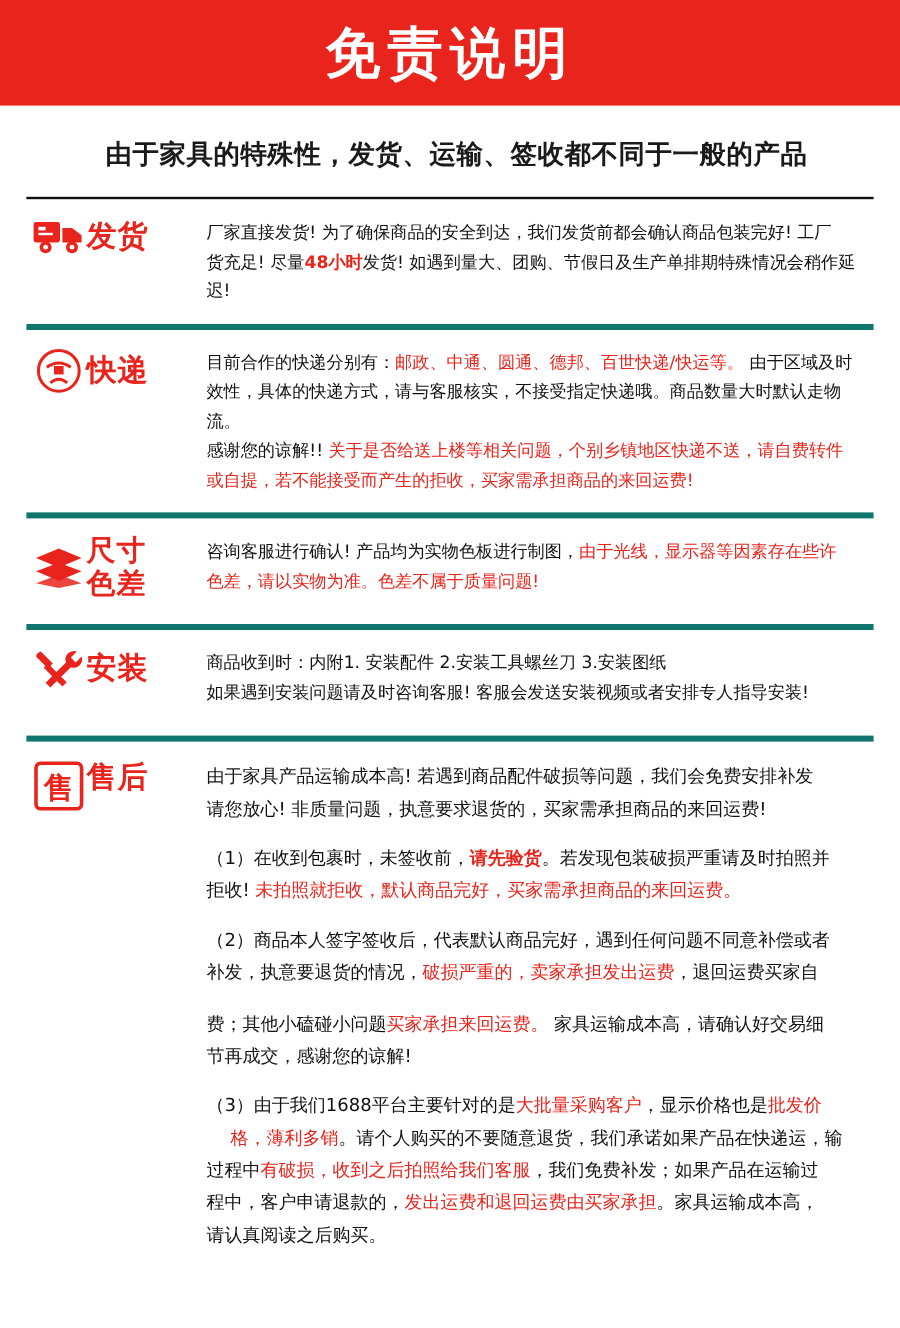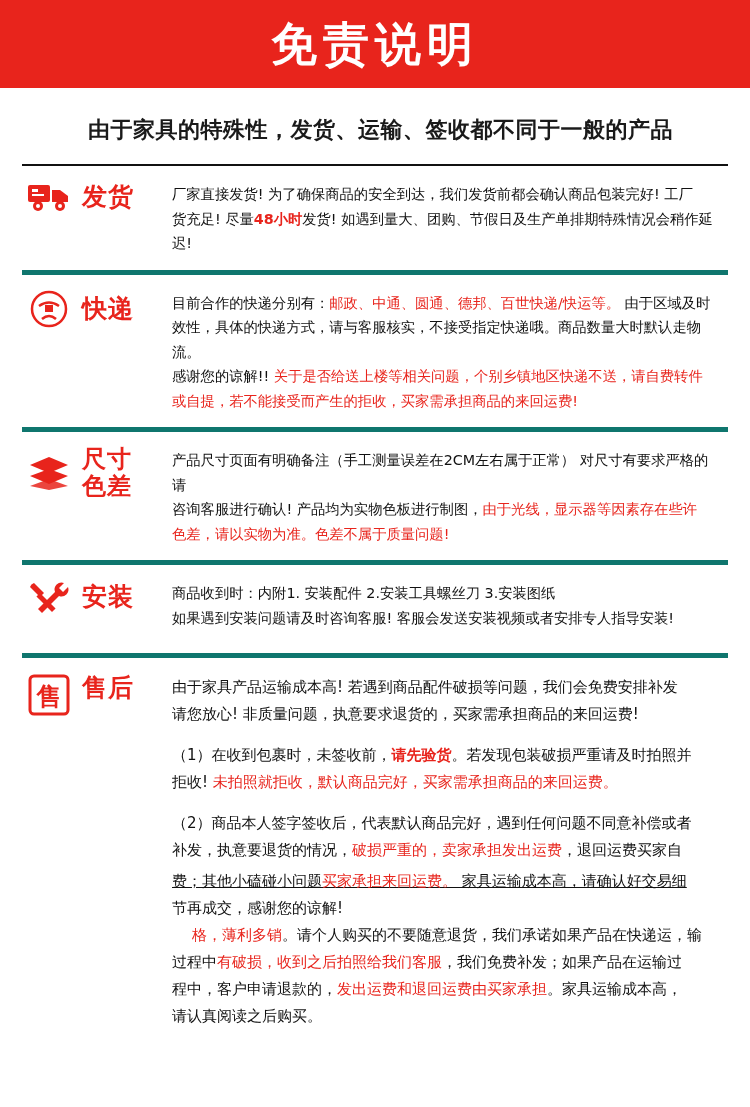--- a/index.html
+++ b/index.html
@@ -73,21 +73,20 @@
     display: flex;
     align-items: center;
     justify-content: center;
     color: #e8241c;
   }
   .section-label {
     color: #e8241c;
     font-size: 25px;
     font-weight: bold;
     line-height: 28px;
-    margin-left: 10px;
     letter-spacing: 1px;
   }
   .section-label.two-line {
     font-size: 24px;
     line-height: 27px;
   }
   .section-body {
     flex: 1 1 auto;
     font-size: 14.3px;
     line-height: 24.5px;
@@ -177,21 +176,20 @@
           <svg width="42" height="36" viewBox="0 0 42 36">
             <path d="M21 2 L40 10 L21 18 L2 10 Z" fill="#e8241c"></path>
             <path d="M21 14 L40 21 L21 29 L2 21 Z" fill="#e8241c"></path>
             <path d="M21 24 L40 31 L21 35 L2 31 Z" fill="#e8241c" opacity="0.85"></path>
           </svg>
         </div>
         <div class="section-label two-line"><span style="white-space:pre-line;">尺寸
 色差</span></div>
       </div>
       <div class="section-body">
-        <p><span>产品尺寸页面有明确备注（手工测量误差在2CM左右属于正常） 对尺寸有要求严格的请</span></p>
         <p><span>咨询客服进行确认! 产品均为实物色板进行制图，</span><span class="r">由于光线，显示器等因素存在些许</span></p>
         <p><span class="r">色差，请以实物为准。色差不属于质量问题!</span></p>
       </div>
     </div>
 
     <div class="section">
       <div class="section-left">
         <div class="icon-box">
           <svg width="42" height="36" viewBox="0 0 42 36">
             <path d="M6 4 l10 10 l-4 4 L2 8 a6 6 0 0 1 4 -4 z" fill="#e8241c"></path>
@@ -219,23 +217,24 @@
       </div>
       <div class="section-body">
         <p><span>由于家具产品运输成本高! 若遇到商品配件破损等问题，我们会免费安排补发</span></p>
         <p style="margin-top:0;"><span>请您放心! 非质量问题，执意要求退货的，买家需承担商品的来回运费!</span></p>
 
         <p><span>（1）在收到包裹时，未签收前，</span><span class="r b">请先验货</span><span>。若发现包装破损严重请及时拍照并</span></p>
         <p style="margin-top:0;"><span>拒收! </span><span class="r">未拍照就拒收，默认商品完好，买家需承担商品的来回运费。</span></p>
 
         <p><span>（2）商品本人签字签收后，代表默认商品完好，遇到任何问题不同意补偿或者</span></p>
         <p style="margin-top:0;"><span>补发，执意要退货的情况，</span><span class="r">破损严重的，卖家承担发出运费</span><span>，退回运费买家自</span></p>
-        <p style="margin-top:4px;text-decoration:underline;"><span>费；其他小磕碰小问题</span><span class="r">买家承担来回运费。</span><span> 家具运输成本高，请确认好交易细</span></p>
+        <p style="margin-top:16px;"><span>费；其他小磕碰小问题</span><span class="r">买家承担来回运费。</span><span> 家具运输成本高，请确认好交易细</span></p>
         <p style="margin-top:0;"><span>节再成交，感谢您的谅解!</span></p>
 
+        <p><span>（3）由于我们1688平台主要针对的是</span><span class="r">大批量采购客户</span><span>，显示价格也是</span><span class="r">批发价</span></p>
         <p style="margin-top:0;text-align:center;"><span class="r">格，薄利多销</span><span>。请个人购买的不要随意退货，我们承诺如果产品在快递运，输</span></p>
         <p style="margin-top:0;"><span>过程中</span><span class="r">有破损，收到之后拍照给我们客服</span><span>，我们免费补发；如果产品在运输过</span></p>
         <p style="margin-top:0;"><span>程中，客户申请退款的，</span><span class="r">发出运费和退回运费由买家承担</span><span>。家具运输成本高，</span></p>
         <p style="margin-top:0;"><span>请认真阅读之后购买。</span></p>
       </div>
     </div>
 
   </div>
 
 </div>

